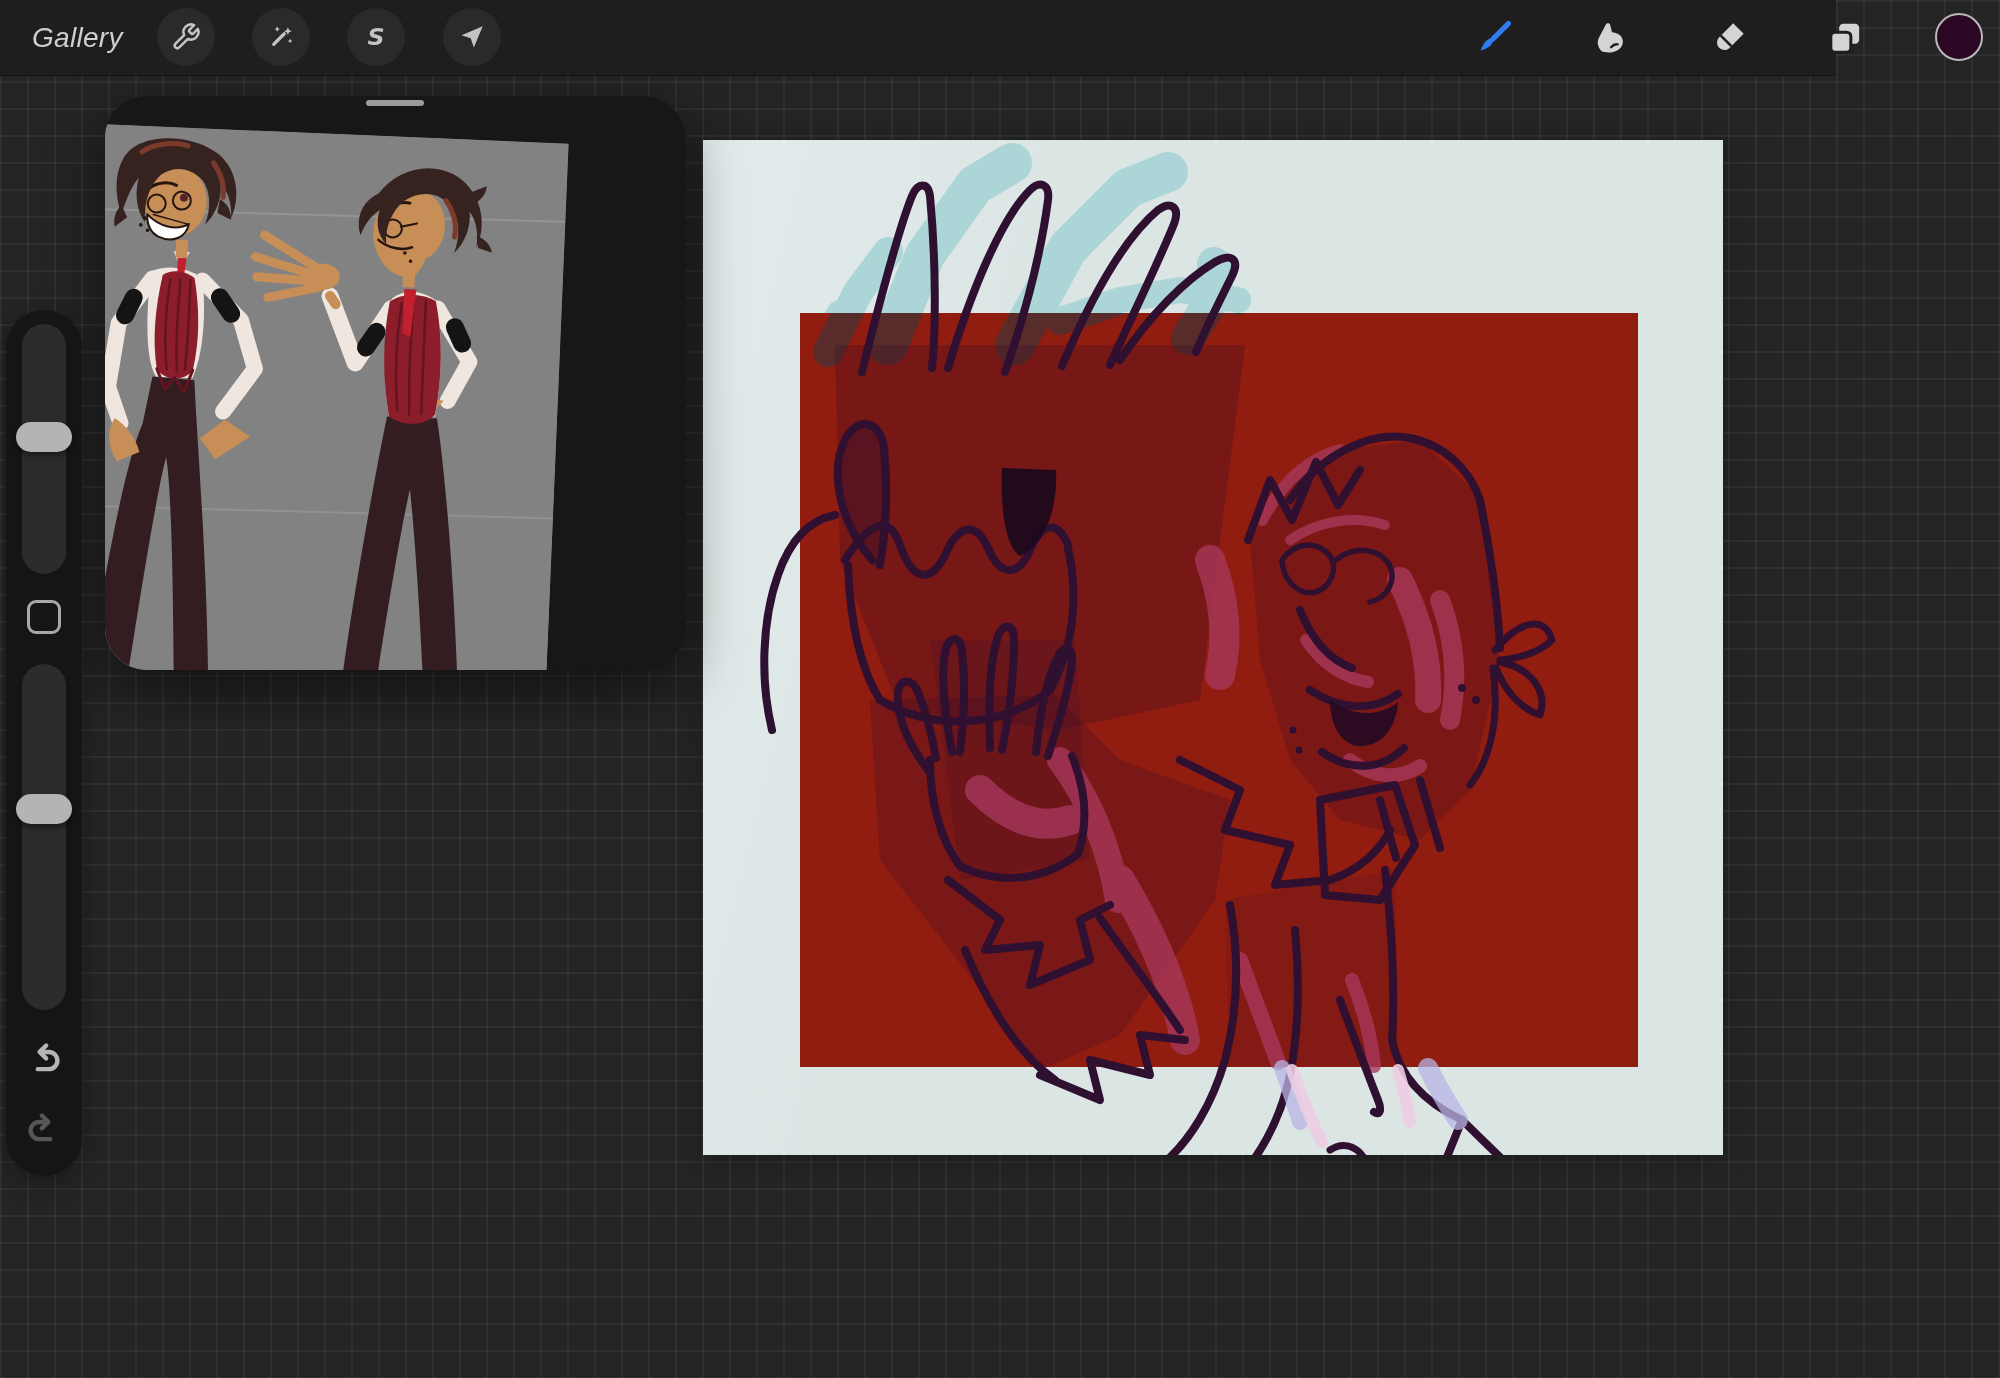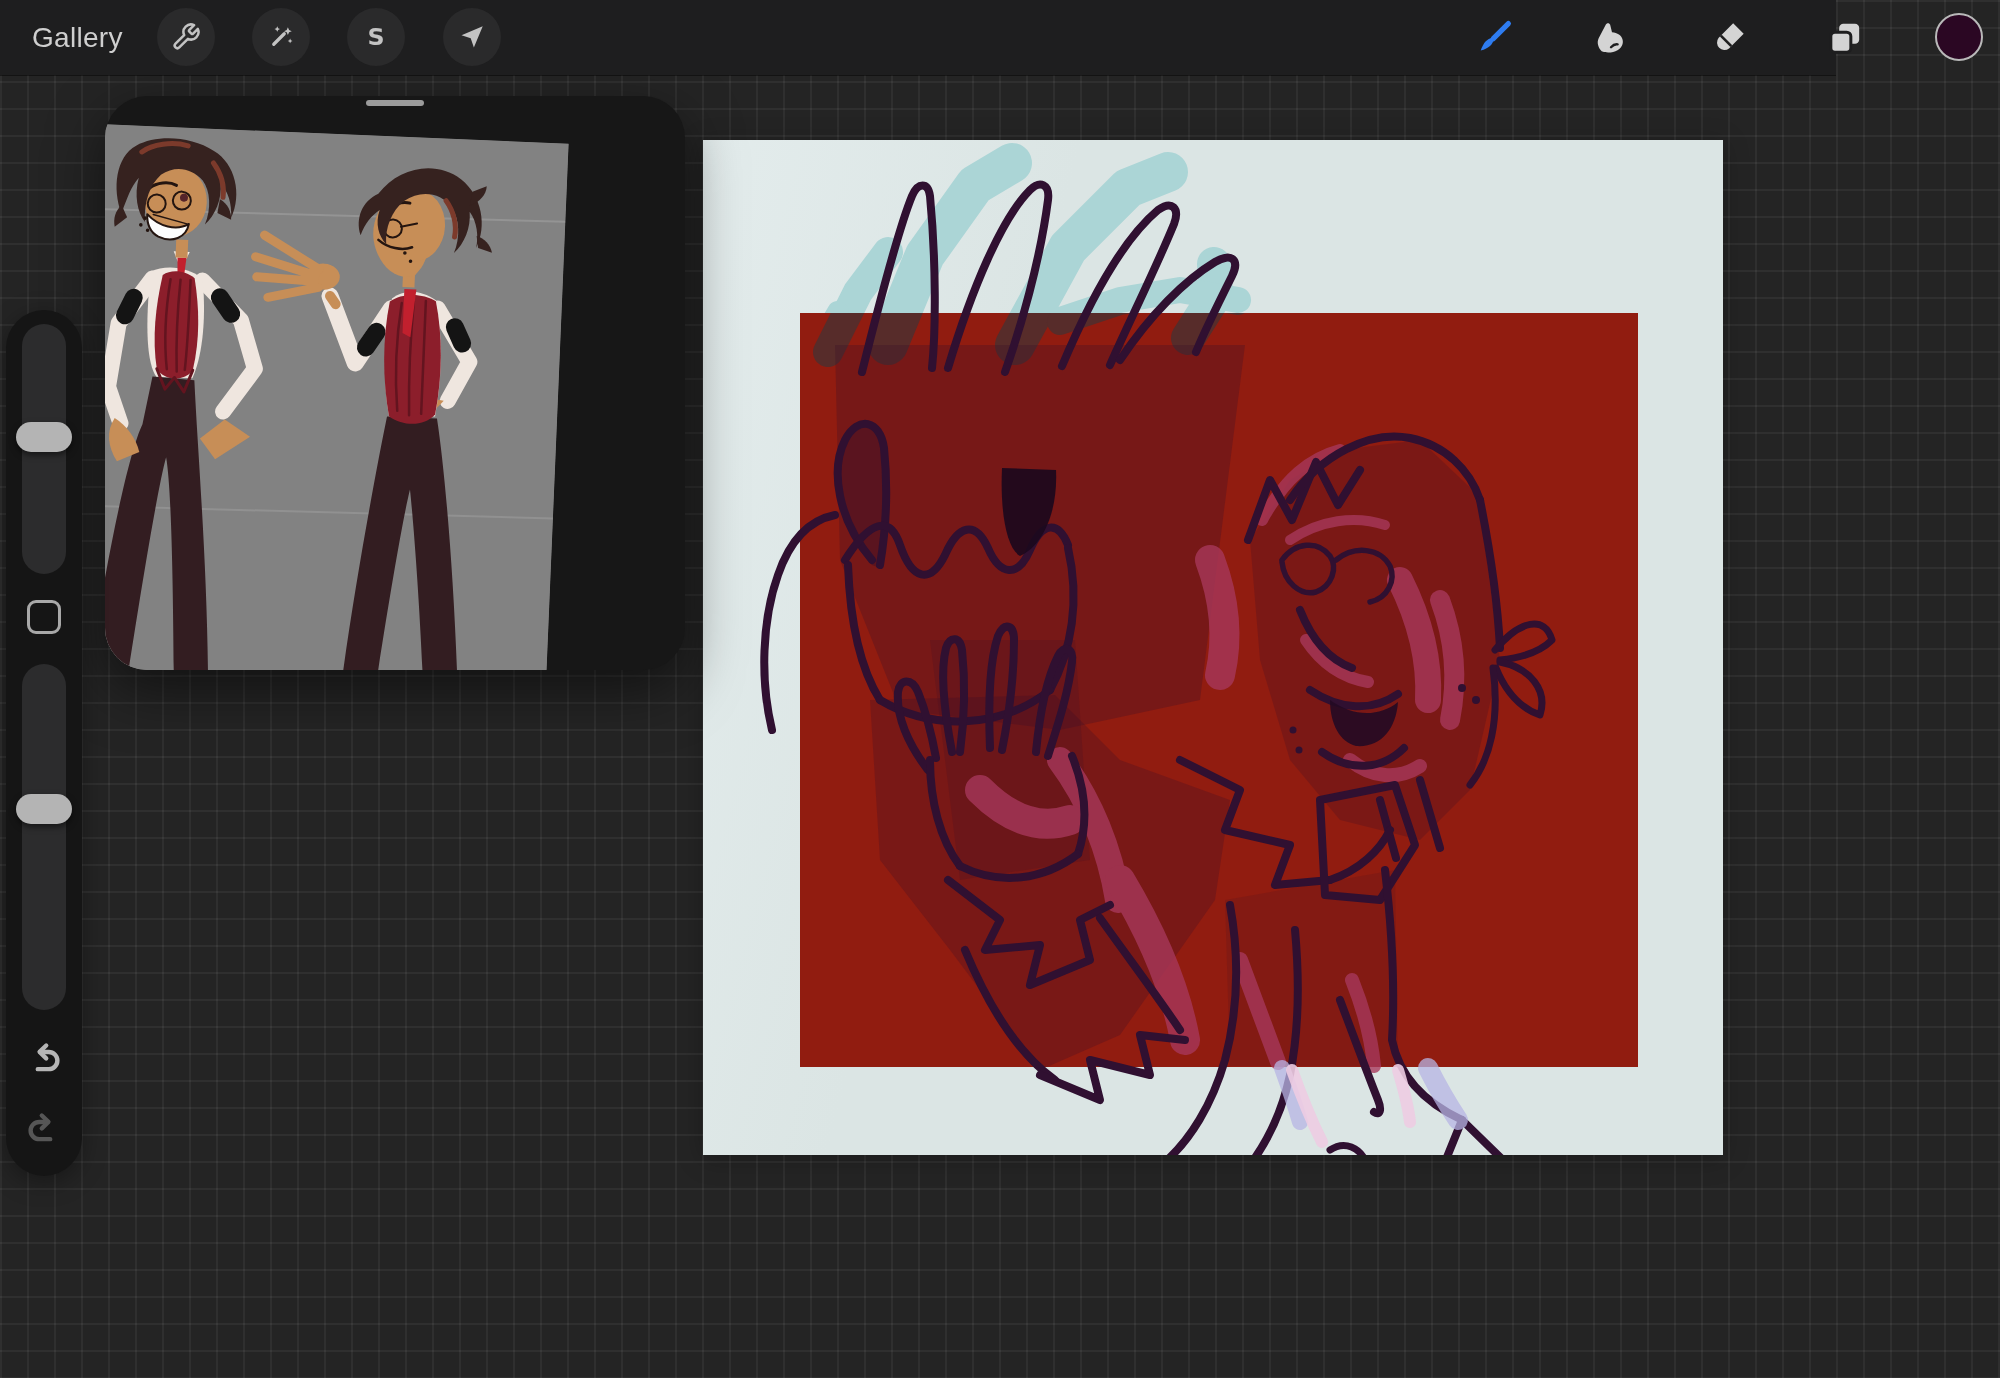--- a/index.html
+++ b/index.html
@@ -5,21 +5,21 @@
   html,body{margin:0;padding:0;width:2000px;height:1378px;overflow:hidden;
     font-family:"Liberation Sans",sans-serif;background:#242424;}
   .stage{position:absolute;inset:0;width:2000px;height:1378px;
     background-color:#242424;
     background-image:
       linear-gradient(to right, rgba(255,255,255,0.05) 2px, transparent 2px),
       linear-gradient(to bottom, rgba(255,255,255,0.05) 2px, transparent 2px);
     background-size:27px 27px;}
   
   .toolbar{position:absolute;left:0;top:0;width:1836px;height:75px;
-    background:#1e1e1f;box-shadow:0 1px 0 rgba(0,0,0,.45);}
+    background:#1e1e1f;box-shadow:0 1px 0 rgba(0,0,0,.45);font-style:italic;}
   .gallery-label{position:absolute;left:32px;top:0;height:75px;display:flex;align-items:center;
     color:#cfcfcf;font-size:28px;letter-spacing:.3px;}
   .tool-circle{position:absolute;top:8px;width:58px;height:58px;border-radius:50%;
     background:#2a2a2b;display:flex;align-items:center;justify-content:center;color:#c3c3c3;}
   .tool-plain{position:absolute;top:14px;width:48px;height:48px;display:flex;
     align-items:center;justify-content:center;color:#d4d4d4;}
   .tool-circle svg,.tool-plain svg{display:block;}
   .swatch{position:absolute;top:13px;width:48px;height:48px;border-radius:50%;
     border:2px solid #b9b9b9;box-sizing:border-box;}
   

